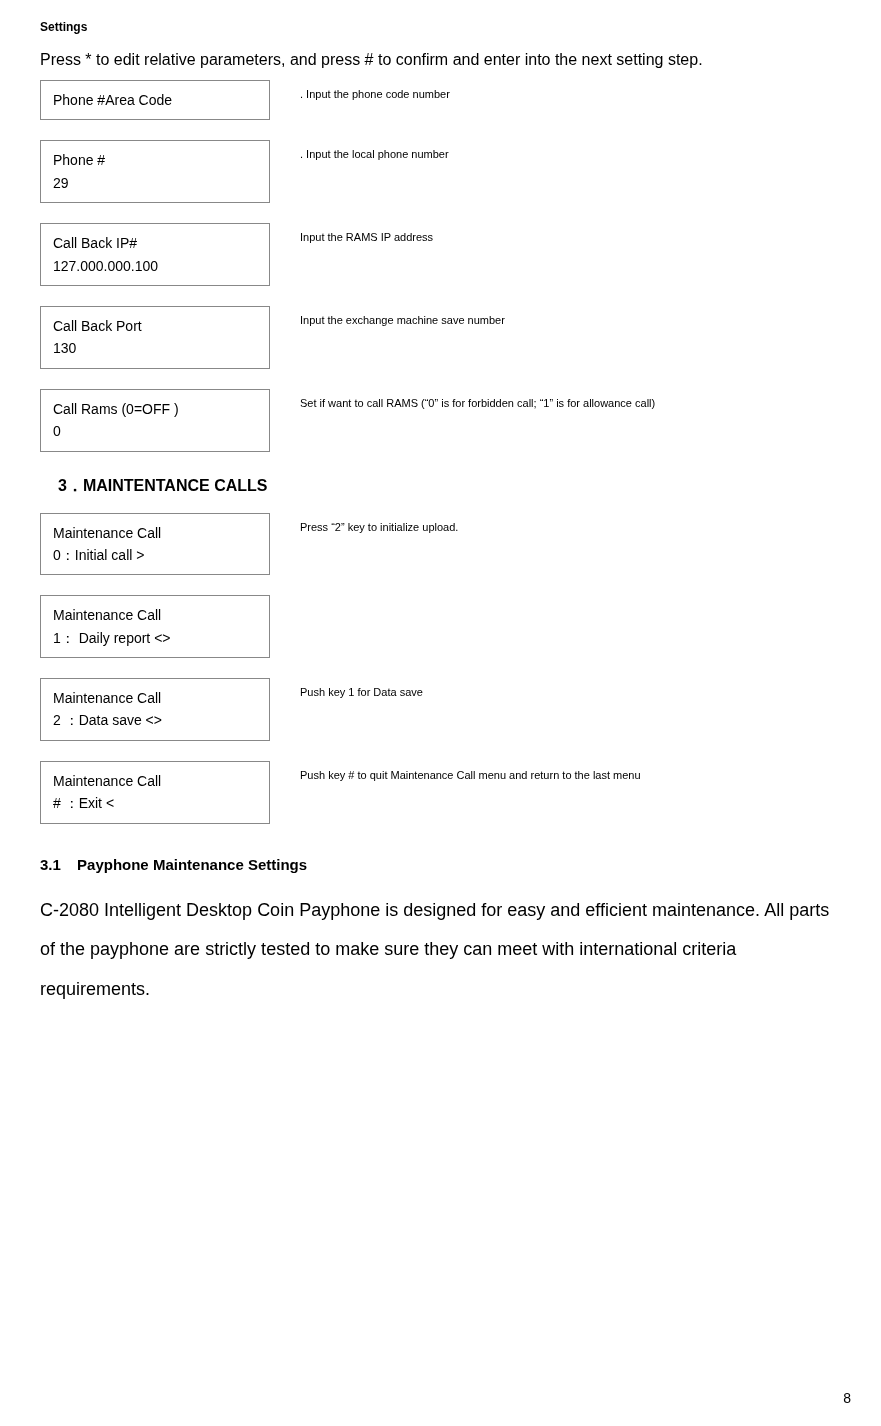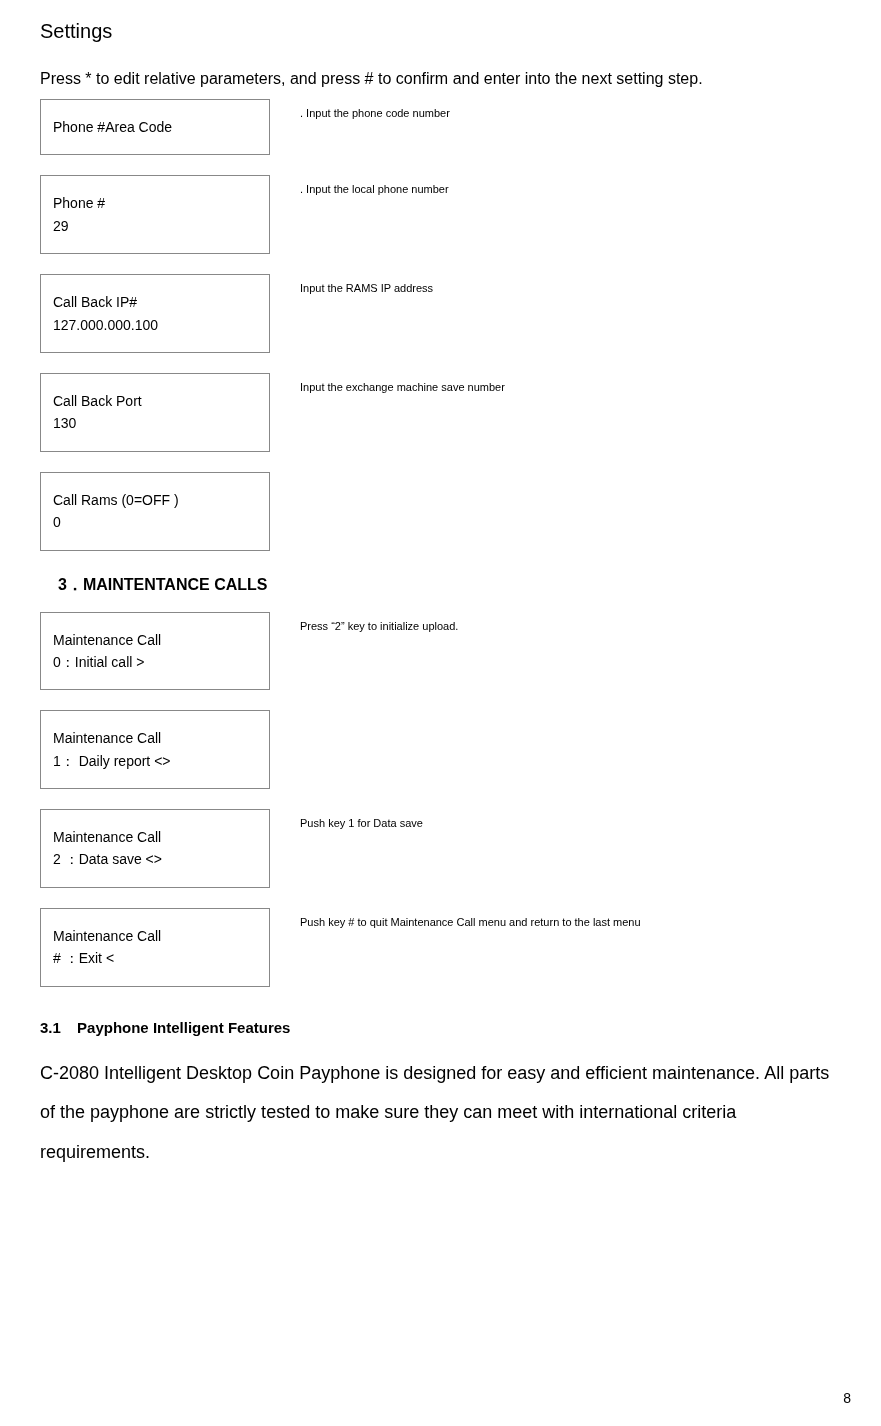--- a/index.html
+++ b/index.html
@@ -6,38 +6,38 @@
     body {
       font-family: Arial, sans-serif;
       font-size: 15px;
       background: #fff;
       color: #000;
       width: 881px;
       min-height: 1426px;
       padding: 20px 40px 40px 40px;
     }
     .page-title {
-      font-size: 20px;
-      font-weight: normal;
-      margin-bottom: 24px;
+      font-size: 12px;
+      font-weight: bold;
+      margin-bottom: 14px;
     }
     .intro-text {
       font-size: 16px;
       margin-bottom: 8px;
       line-height: 1.5;
     }
     .setting-row {
       display: flex;
       align-items: flex-start;
       margin-bottom: 20px;
       gap: 30px;
     }
     .setting-box {
       border: 1px solid #888;
-      padding: 16px 12px;
+      padding: 8px 12px;
       min-width: 230px;
       max-width: 260px;
       font-size: 14px;
       line-height: 1.6;
       background: #fff;
     }
     .setting-desc {
       font-size: 11px;
       padding-top: 6px;
       line-height: 1.6;
@@ -86,20 +86,21 @@
     <div class="setting-row">
       <div class="setting-box">Call    Back    IP#<br>127.000.000.100</div>
       <div class="setting-desc">Input the RAMS IP address</div>
     </div>
     <div class="setting-row">
       <div class="setting-box">Call    Back    Port<br>130</div>
       <div class="setting-desc">Input the exchange machine save number</div>
     </div>
     <div class="setting-row">
       <div class="setting-box">Call    Rams (0=OFF )<br>0</div>
+      <div class="setting-desc">Set if want to call RAMS (“0” is for forbidden call; “1” is for allowance call)</div>
     </div>
   </div>
 
 <div class="section-header">3．MAINTENTANCE CALLS</div>
 
 <div id="section3-container">
     <div class="setting-row">
       <div class="setting-box">Maintenance    Call<br>0：Initial    call    &gt;</div>
       <div class="setting-desc">Press “2” key to initialize upload.</div>
     </div>
@@ -111,18 +112,18 @@
       <div class="setting-desc">Push key 1 for Data save</div>
     </div>
     <div class="setting-row">
       <div class="setting-box">Maintenance Call<br>#  ：Exit        &lt;</div>
       <div class="setting-desc">Push key # to quit Maintenance Call menu and return to the last menu</div>
     </div>
   </div>
 
 <div class="subsection-header">
   <span class="subsection-number">3.1</span>
-  <span>Payphone Intelligent Features</span>
+  <span>Payphone Maintenance Settings</span>
 </div>
 
 <div class="body-text">C-2080 Intelligent Desktop Coin Payphone is designed for easy and efficient maintenance. All parts of the payphone are strictly tested to make sure they can meet with international criteria requirements.</div>
 
 <div class="page-num">8</div>
 
 </body></html>

